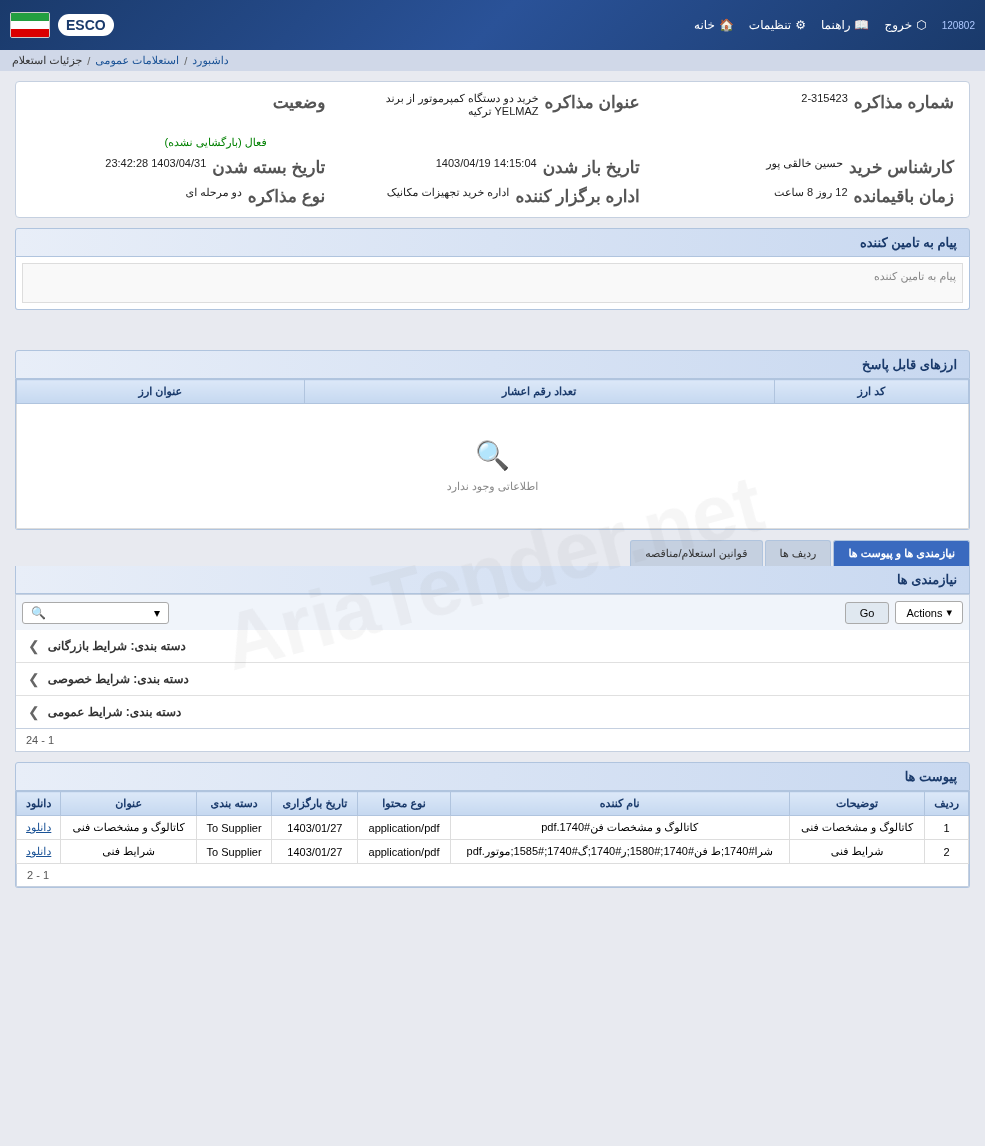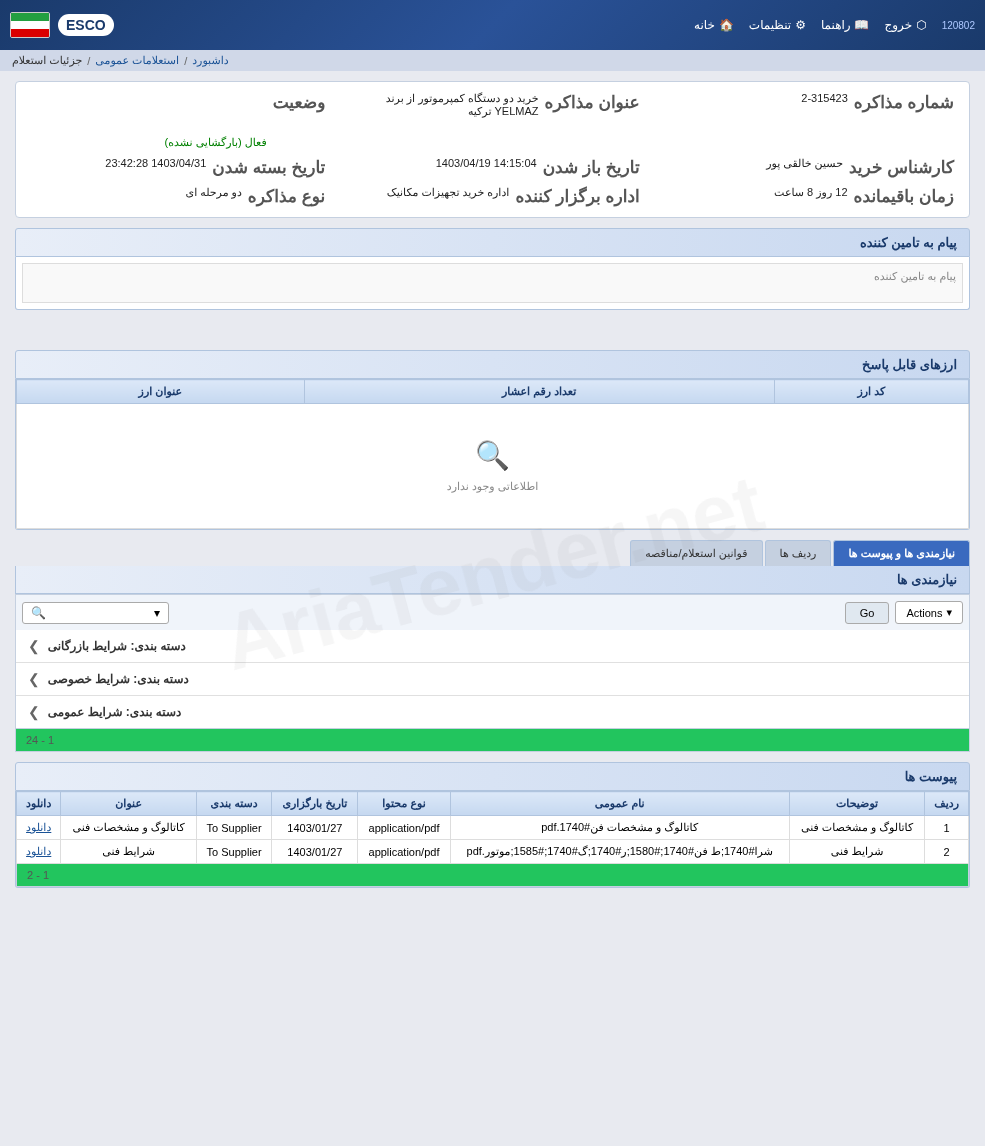--- a/index.html
+++ b/index.html
@@ -282,21 +282,21 @@
       font-weight: bold;
       color: #333;
     }
     .chevron-icon {
       color: #666;
       font-size: 14px;
       cursor: pointer;
     }
 
     .pagination-bar {
-      background: #22c55e;
+      background: #ffffff;
       border: 1px solid #c5d0e0;
       border-top: none;
       padding: 5px 10px;
       font-size: 11px;
       color: #555;
       text-align: left;
     }
 
     
     .attach-section {
@@ -498,21 +498,21 @@
   </div>
 
   <div class="attach-section">
     <div class="section-header">پیوست ها</div>
     <div class="section-body" style="padding: 0;">
       <table class="data-table attach-table">
         <thead>
           <tr>
             <th>ردیف</th>
             <th>توضیحات</th>
-            <th>نام عمومی</th>
+            <th>نام کننده</th>
             <th>نوع محتوا</th>
             <th>تاریخ بارگزاری</th>
             <th>دسته بندی</th>
             <th>عنوان</th>
             <th>دانلود</th>
           </tr>
         </thead>
         <tbody>
           <tr>
             <td>1</td>

